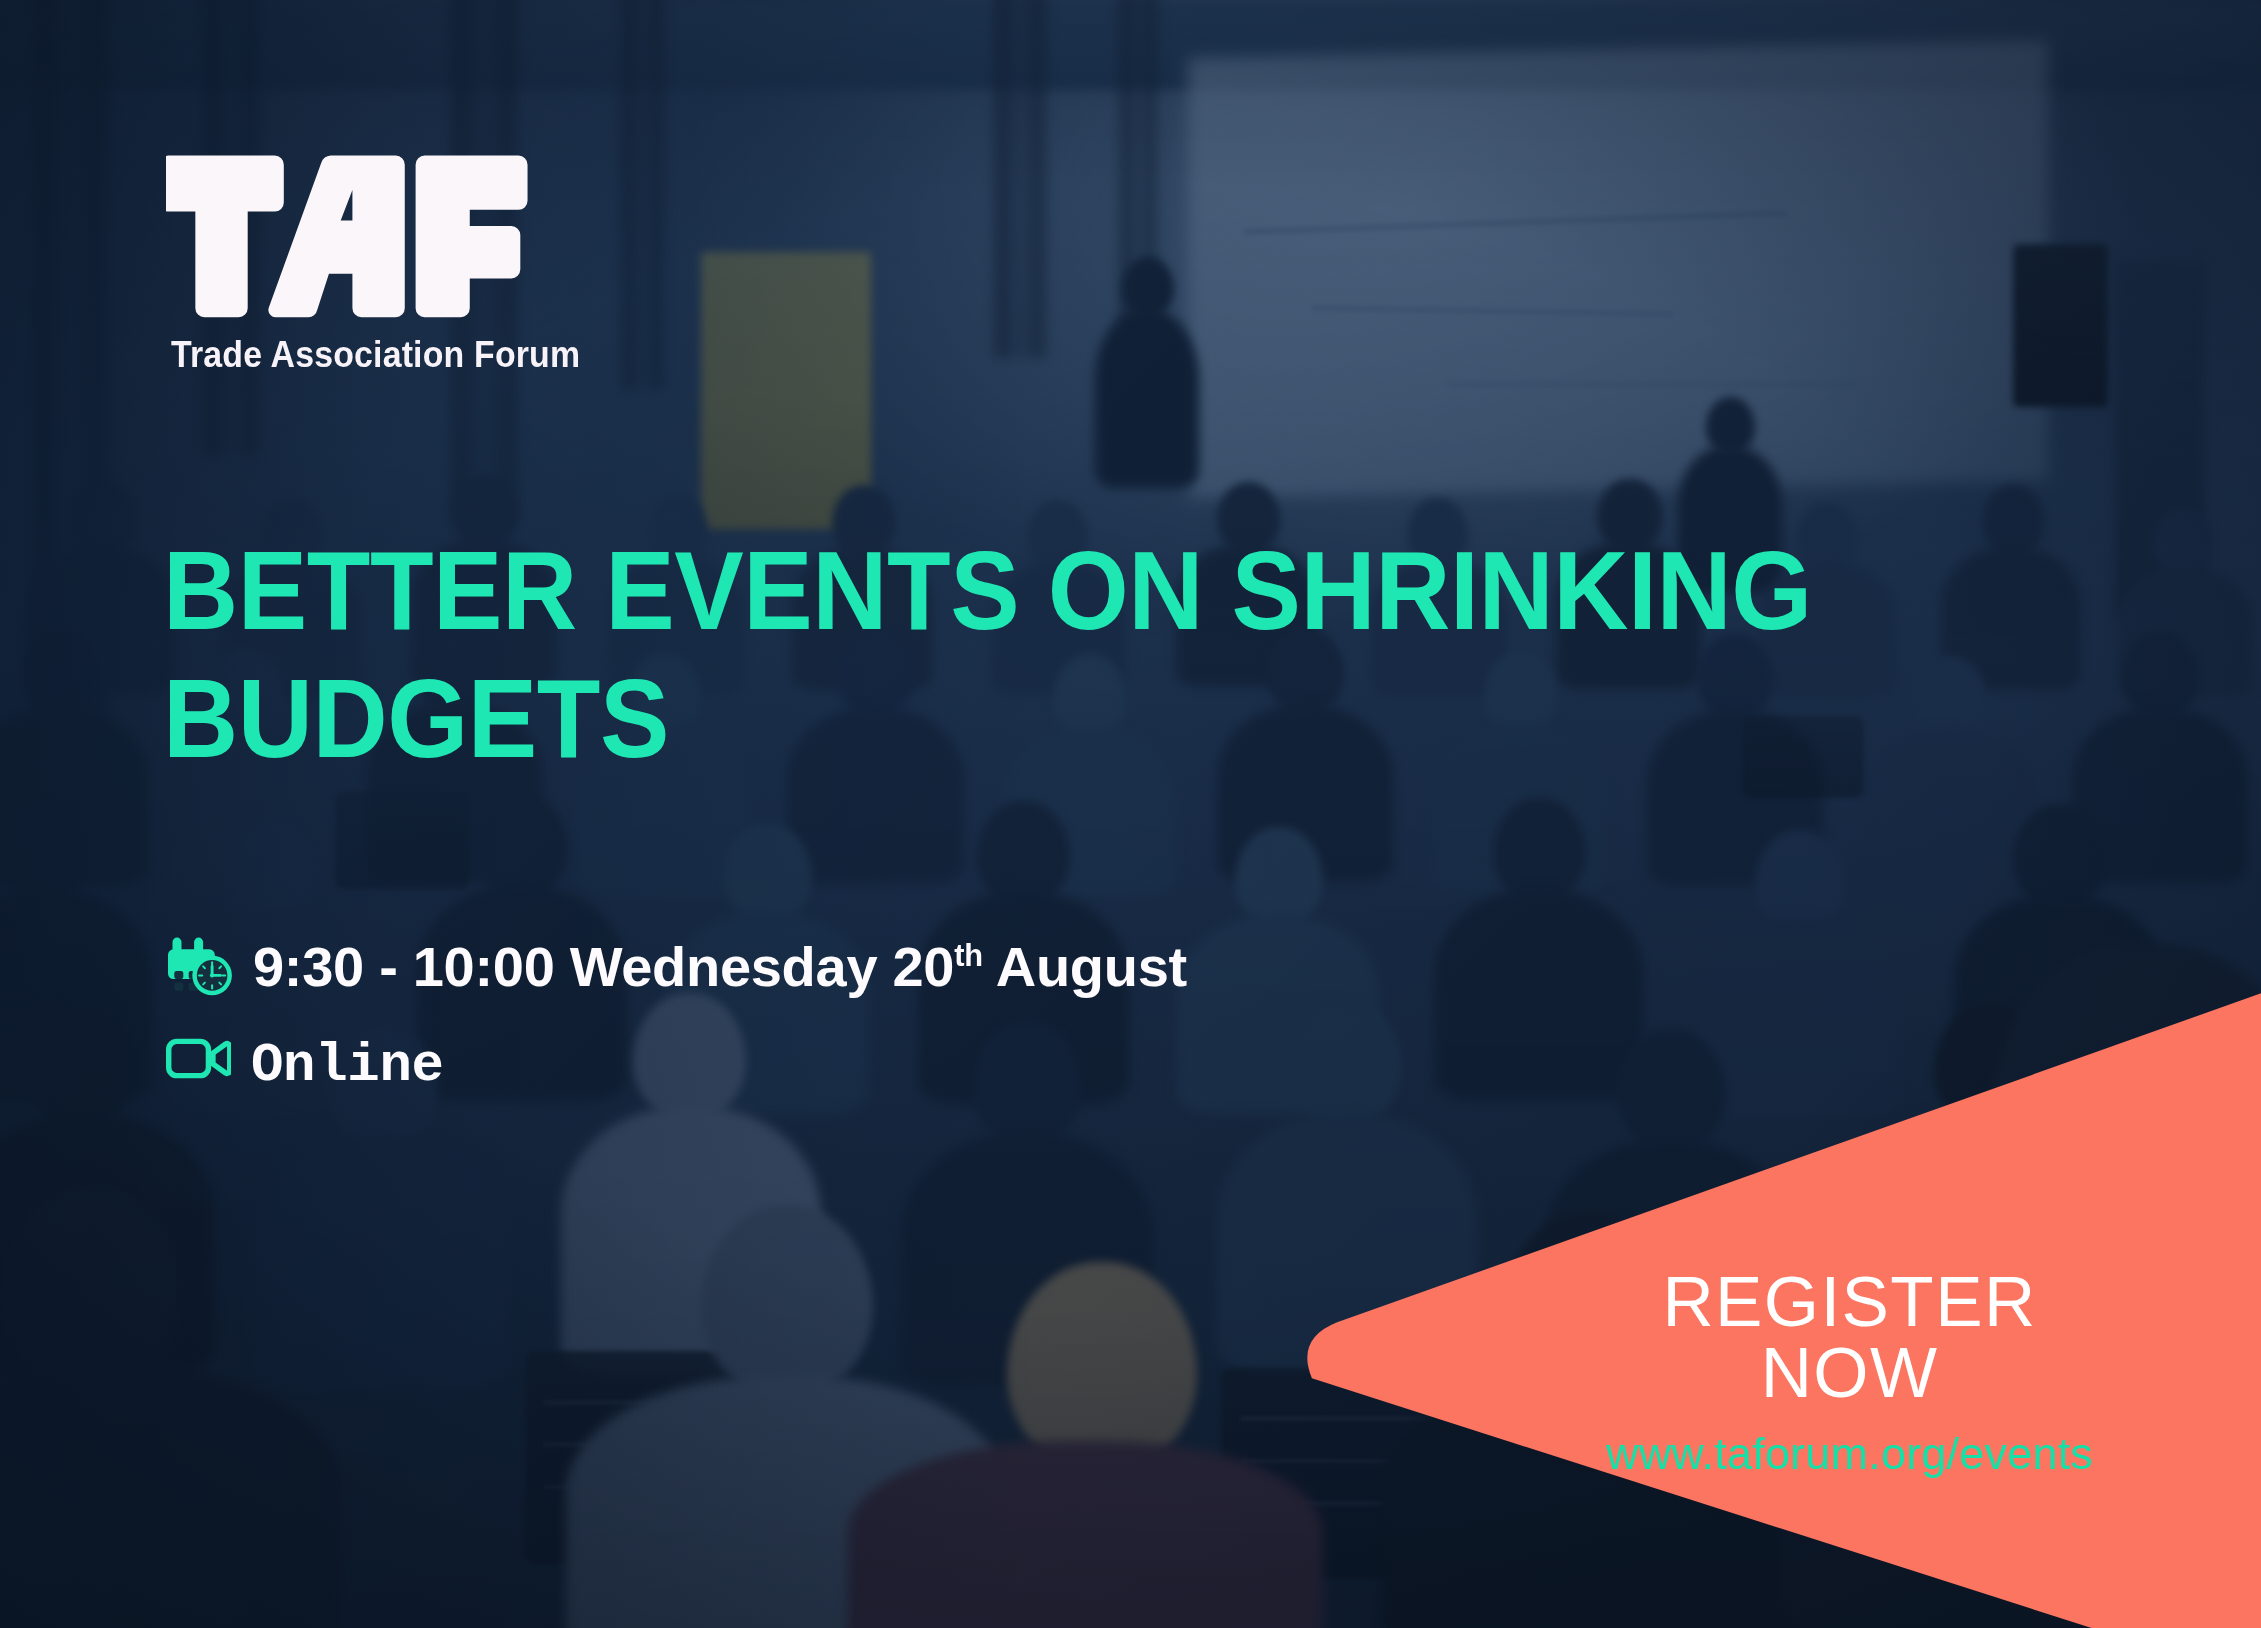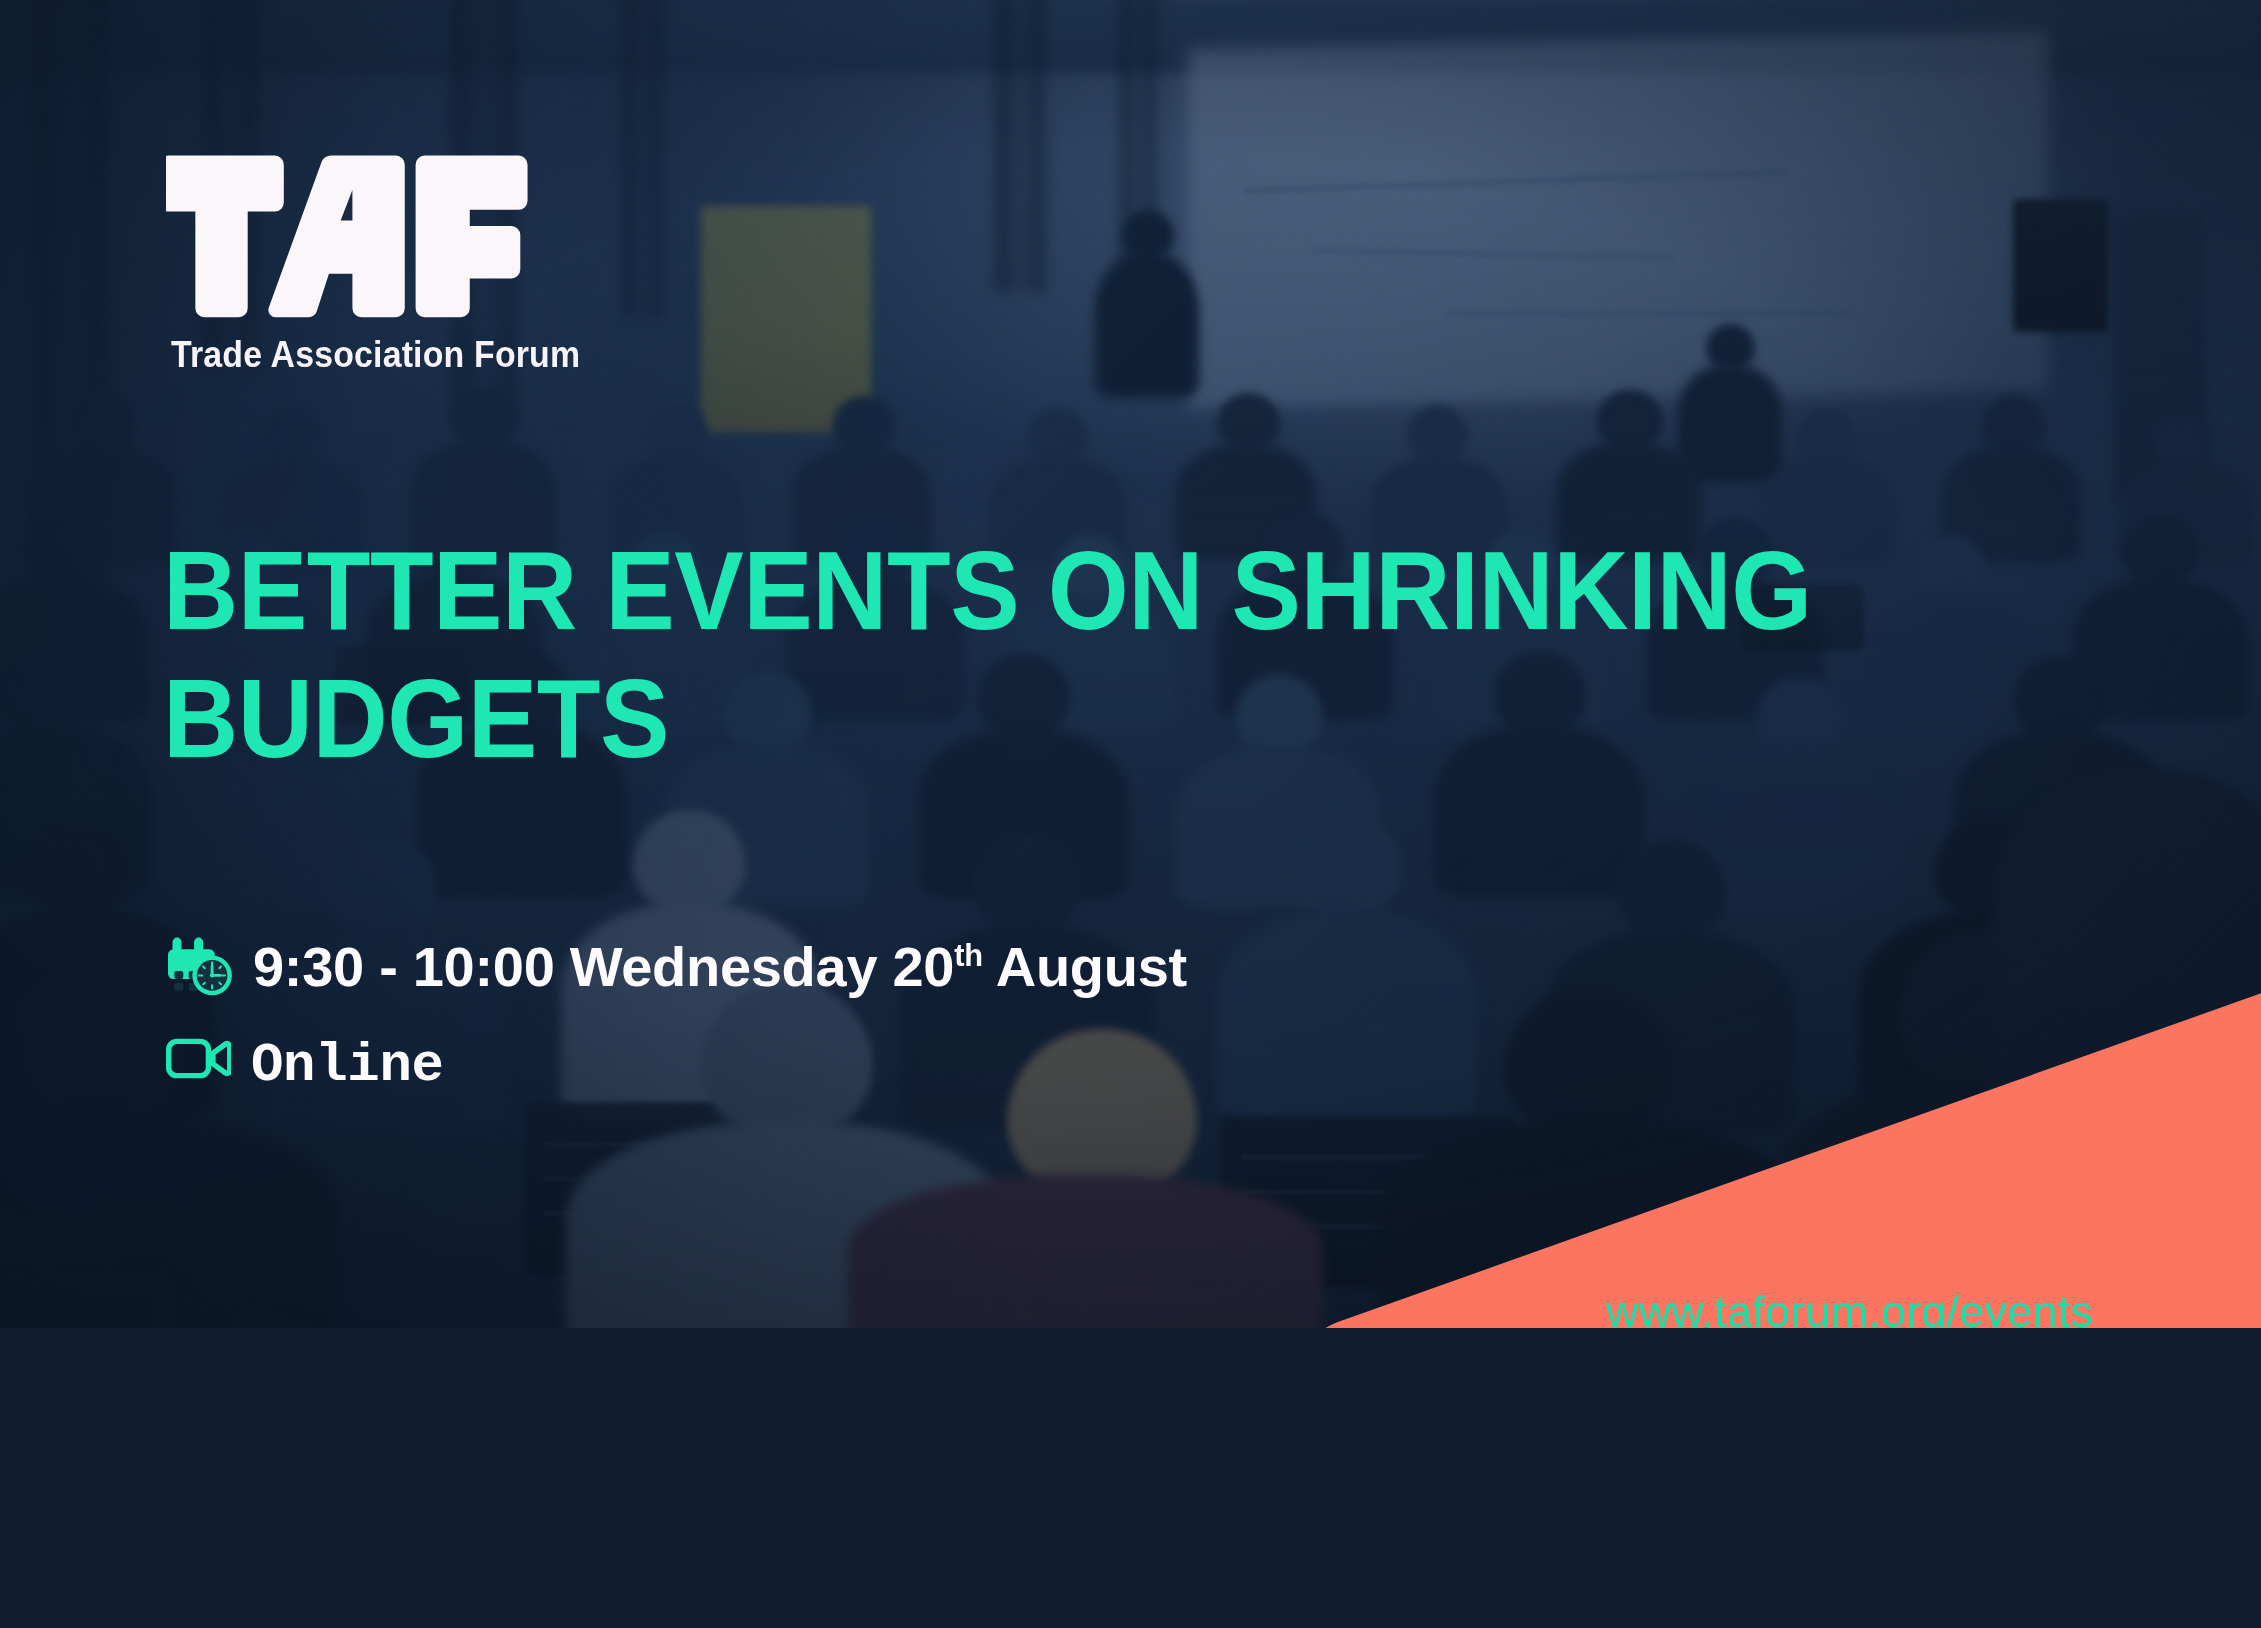--- a/index.html
+++ b/index.html
@@ -3,21 +3,21 @@
 <meta charset="utf-8">
 <style>
   html, body {
     margin: 0;
     padding: 0;
     background: #0e1c2e;
   }
   #poster {
     position: relative;
     width: 2262px;
-    height: 1328px;
+    height: 1628px;
     overflow: hidden;
     font-family: "Liberation Sans", sans-serif;
     background: #16253d;
   }
 
   
   .photo {
     position: absolute;
     inset: 0;
     overflow: hidden;
@@ -453,18 +453,19 @@
             <rect x="3" y="7" width="44" height="38" rx="9" fill="none" stroke="#1EE7B3" stroke-width="6"></rect>
             <path d="M52 20 L66 10 a3 3 0 0 1 4.6 2.6 v26.8 a3 3 0 0 1 -4.6 2.6 L52 32 z" fill="none" stroke="#1EE7B3" stroke-width="6" stroke-linejoin="round"></path>
           </svg>
         </span>
         <span class="meta-text small">Online</span>
       </div>
 
     </div>
 
     <div class="cta-text">
+      <div class="cta-title">REGISTER NOW</div>
       <div class="cta-url">www.taforum.org/events</div>
     </div>
 
   </div>
 </div>
 
 
 </body></html>

